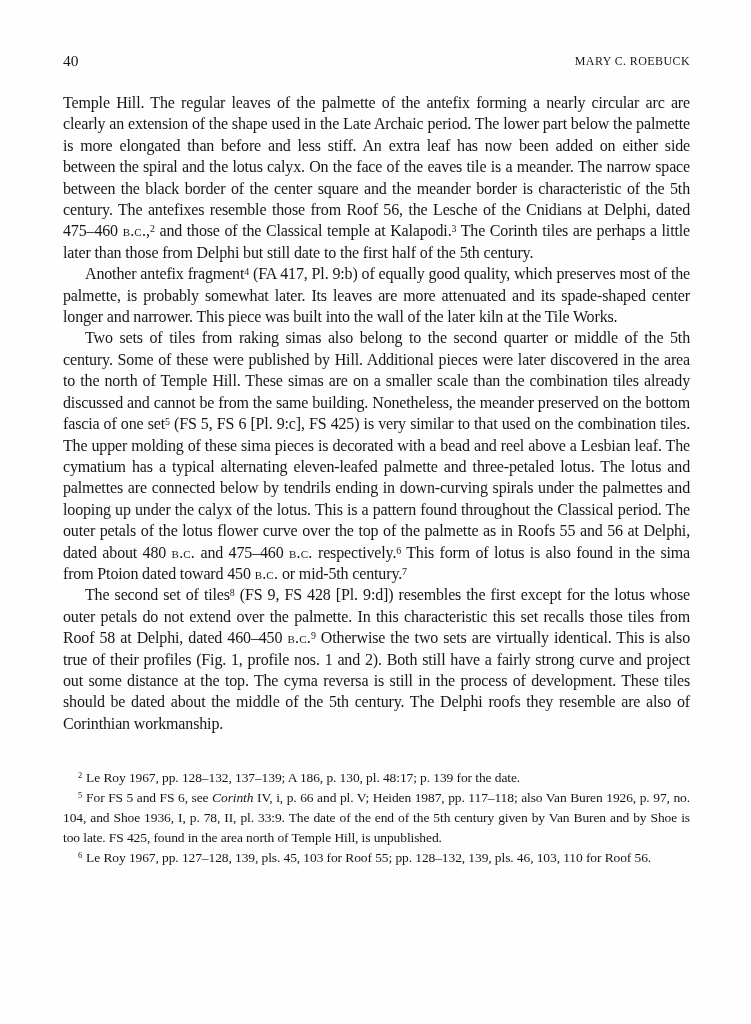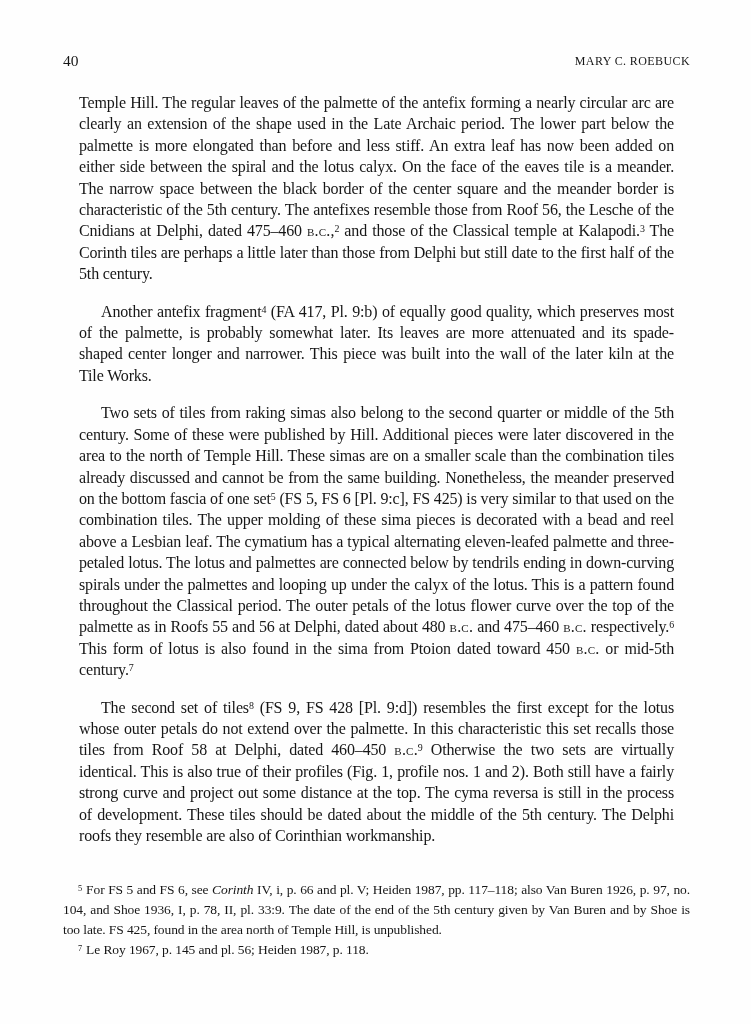--- a/index.html
+++ b/index.html
@@ -35,21 +35,21 @@
     line-height: 18px;
     letter-spacing: 0.4px;
   }
   .body-text {
     text-align: justify;
     font-size: 16px;
     line-height: 21.4px;
     letter-spacing: -0.15px;
   }
   .body-text p {
-    margin: 16px;
+    margin: 0;
   }
   .body-text p.indent {
     text-indent: 22px;
   }
   sup {
     font-size: 0.62em;
     line-height: 0;
     vertical-align: 0.45em;
   }
   .sc {
@@ -84,16 +84,17 @@
   </div>
 
   <div class="body-text" id="body-paragraphs">
       <p class="">Temple Hill. The regular leaves of the palmette of the antefix forming a nearly circular arc are clearly an extension of the shape used in the Late Archaic period. The lower part below the palmette is more elongated than before and less stiff. An extra leaf has now been added on either side between the spiral and the lotus calyx. On the face of the eaves tile is a meander. The narrow space between the black border of the center square and the meander border is characteristic of the 5th century. The antefixes resemble those from Roof 56, the Lesche of the Cnidians at Delphi, dated 475–460 <span class="sc">b.c.</span>,<sup>2</sup> and those of the Classical temple at Kalapodi.<sup>3</sup> The Corinth tiles are perhaps a little later than those from Delphi but still date to the first half of the 5th century.</p>
       <p class="indent">Another antefix fragment<sup>4</sup> (FA 417, Pl. 9:b) of equally good quality, which preserves most of the palmette, is probably somewhat later. Its leaves are more attenuated and its spade-shaped center longer and narrower. This piece was built into the wall of the later kiln at the Tile Works.</p>
       <p class="indent">Two sets of tiles from raking simas also belong to the second quarter or middle of the 5th century. Some of these were published by Hill. Additional pieces were later discovered in the area to the north of Temple Hill. These simas are on a smaller scale than the combination tiles already discussed and cannot be from the same building. Nonetheless, the meander preserved on the bottom fascia of one set<sup>5</sup> (FS 5, FS 6 [Pl. 9:c], FS 425) is very similar to that used on the combination tiles. The upper molding of these sima pieces is decorated with a bead and reel above a Lesbian leaf. The cymatium has a typical alternating eleven-leafed palmette and three-petaled lotus. The lotus and palmettes are connected below by tendrils ending in down-curving spirals under the palmettes and looping up under the calyx of the lotus. This is a pattern found throughout the Classical period. The outer petals of the lotus flower curve over the top of the palmette as in Roofs 55 and 56 at Delphi, dated about 480 <span class="sc">b.c.</span> and 475–460 <span class="sc">b.c.</span> respectively.<sup>6</sup> This form of lotus is also found in the sima from Ptoion dated toward 450 <span class="sc">b.c.</span> or mid-5th century.<sup>7</sup></p>
       <p class="indent">The second set of tiles<sup>8</sup> (FS 9, FS 428 [Pl. 9:d]) resembles the first except for the lotus whose outer petals do not extend over the palmette. In this characteristic this set recalls those tiles from Roof 58 at Delphi, dated 460–450 <span class="sc">b.c.</span><sup>9</sup> Otherwise the two sets are virtually identical. This is also true of their profiles (Fig. 1, profile nos. 1 and 2). Both still have a fairly strong curve and project out some distance at the top. The cyma reversa is still in the process of development. These tiles should be dated about the middle of the 5th century. The Delphi roofs they resemble are also of Corinthian workmanship.</p>
     </div>
 
   <div class="footnotes" id="footnotes">
+      <p class="footnote"><sup class="fn-num">2</sup>Le Roy 1967, pp. 128–132, 137–139; A 186, p. 130, pl. 48:17; p. 139 for the date.</p>
       <p class="footnote"><sup class="fn-num">5</sup>For FS 5 and FS 6, see <span class="it">Corinth</span> IV, i, p. 66 and pl. V; Heiden 1987, pp. 117–118; also Van Buren 1926, p. 97, no. 104, and Shoe 1936, I, p. 78, II, pl. 33:9. The date of the end of the 5th century given by Van Buren and by Shoe is too late. FS 425, found in the area north of Temple Hill, is unpublished.</p>
-      <p class="footnote"><sup class="fn-num">7</sup>Le Roy 1967, p. 145 and pl. 56; Heiden 1987, p. 118.</p>
+      <p class="footnote"><sup class="fn-num">6</sup>Le Roy 1967, pp. 127–128, 139, pls. 45, 103 for Roof 55; pp. 128–132, 139, pls. 46, 103, 110 for Roof 56.</p>
     </div>
 </div>
 
 </body></html>

